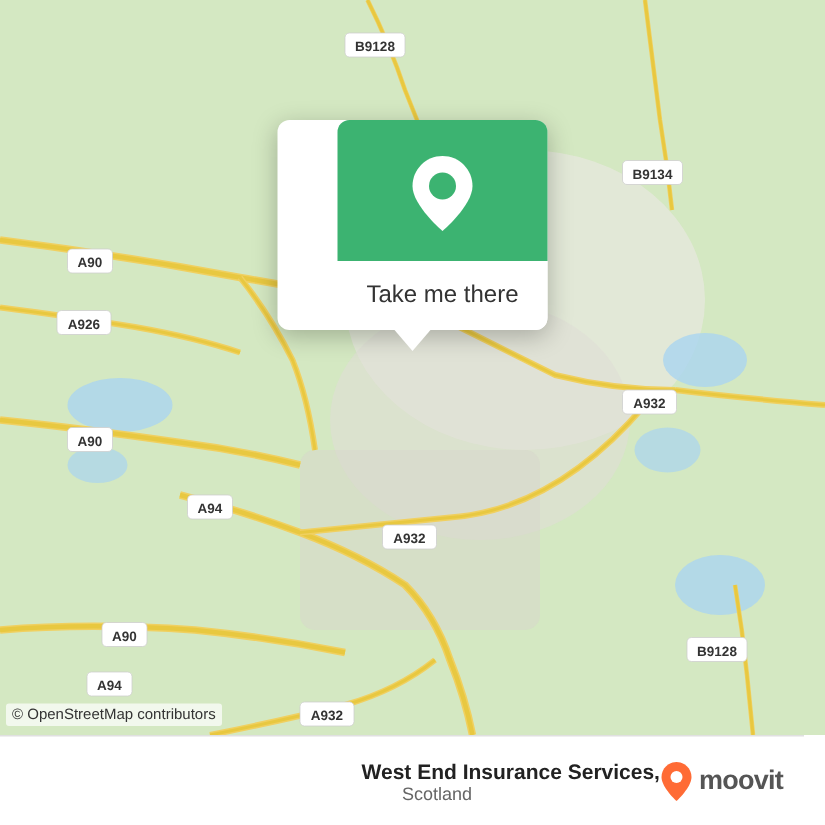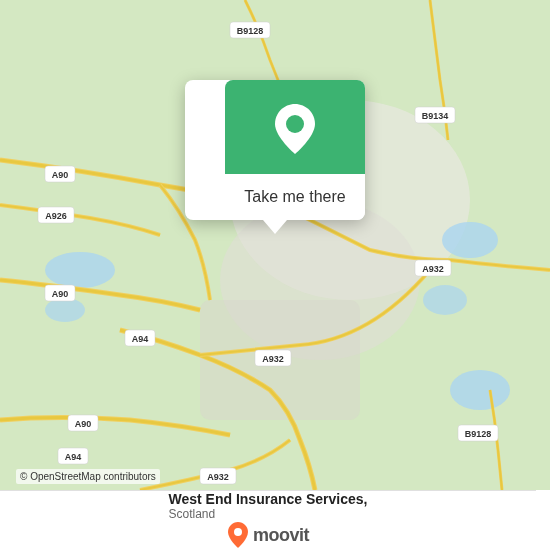--- a/index.html
+++ b/index.html
@@ -28,38 +28,38 @@
 
     
     #bottom-bar {
       width: 536px;
       height: 60px;
       background: #ffffff;
       display: flex;
       align-items: center;
       padding: 0 14px;
       border-top: 1px solid #e0e0e0;
-      justify-content: flex-start;
-      flex-direction: column;
+      justify-content: flex-end;
     }
 
     #location-info {
       display: flex;
       flex-direction: column;
     }
 
     #location-name {
       font-size: 14px;
       font-weight: 600;
       color: #222;
     }
 
     #location-region {
       font-size: 12px;
       color: #666;
+      margin-left: 27px;
     }
 
     #moovit-logo {
       display: flex;
       align-items: center;
       gap: 4px;
     }
 
     .moovit-text {
       font-size: 18px;
@@ -118,21 +118,21 @@
       border-top: 14px solid white;
       position: absolute;
       bottom: -14px;
       left: 50%;
       transform: translateX(-50%);
     }
 
     .osm-credit {
       position: absolute;
       bottom: 6px;
-      left: 16px;
+      left: 4px;
       font-size: 10px;
       color: #333;
       background: rgba(255,255,255,0.7);
       padding: 2px 4px;
       border-radius: 2px;
     }
   </style>
 </head>
 <body>
 

